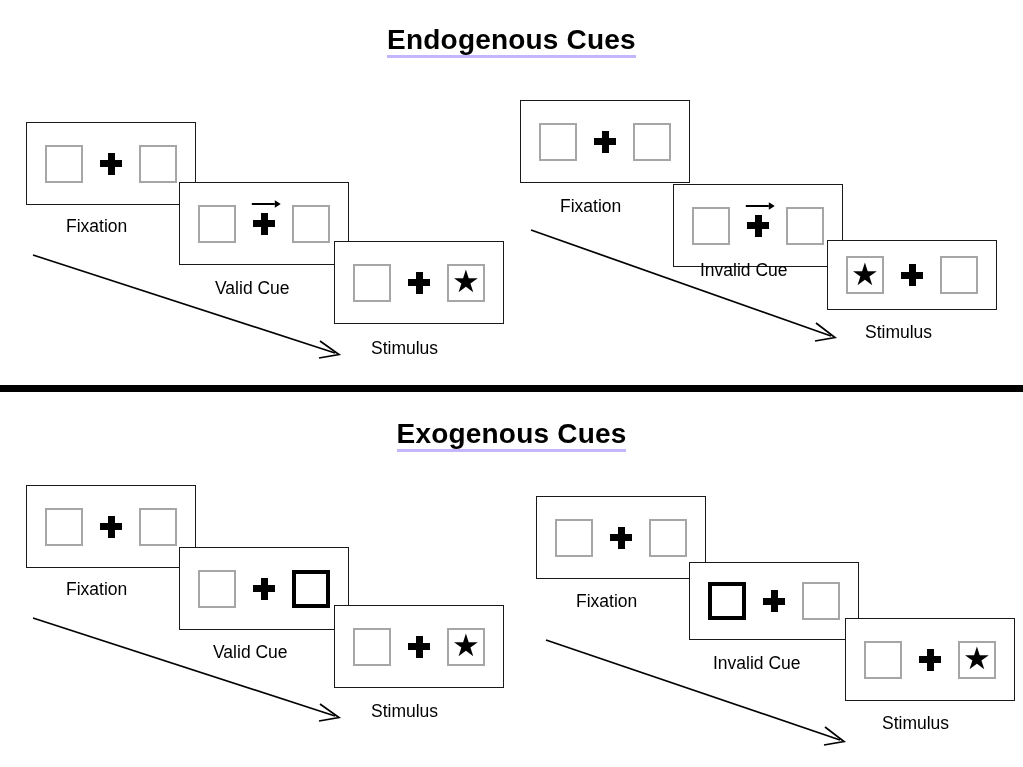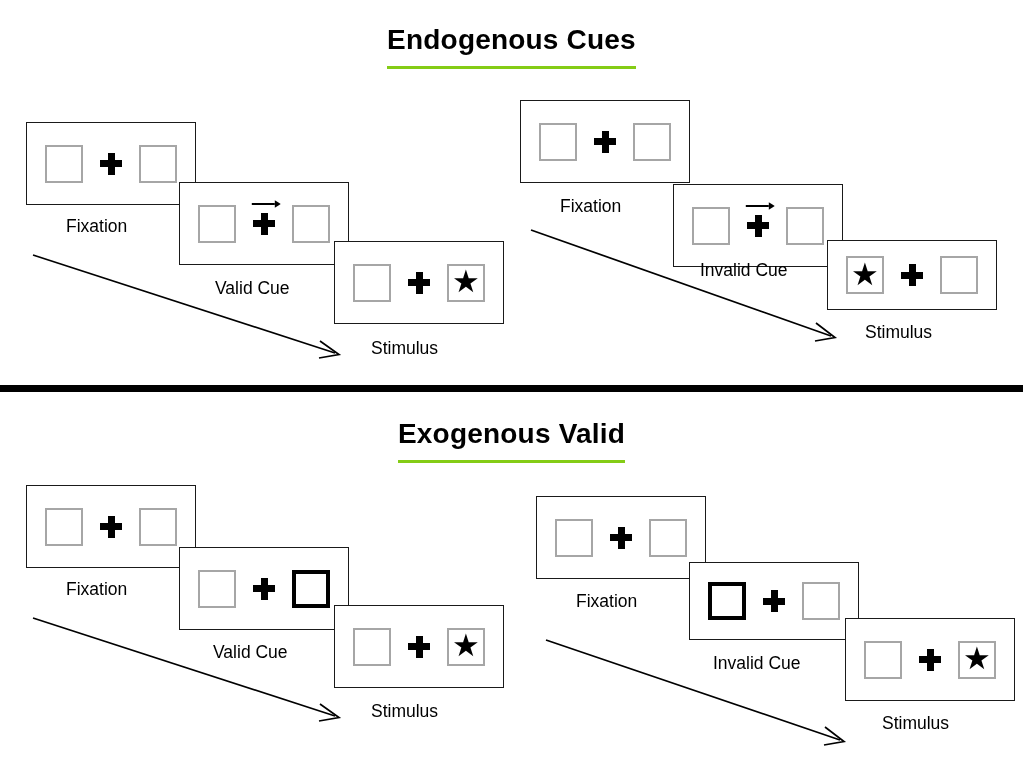--- a/index.html
+++ b/index.html
@@ -7,21 +7,21 @@
   body{
     width:1023px;height:767px;position:relative;overflow:hidden;
     font-family:"Liberation Sans","DejaVu Sans",sans-serif;
     color:#000000;
   }
   .section-title{
     position:absolute;width:100%;left:0;text-align:center;
     font-weight:bold;font-size:28px;letter-spacing:.2px;
   }
   .section-title span{
-    border-bottom:3px solid #84cc16;padding-bottom:11px;
+    border-bottom:3px solid #c4b5fd;padding-bottom:0;
   }
   .divider{
     position:absolute;left:0;width:1023px;height:7px;background:#000;
   }
   
   .panel{
     position:absolute;
     background:#ffffff;
     border:1.6px solid #1a1a1a;
     box-sizing:border-box;
@@ -73,21 +73,21 @@
 </head>
 <body>
 
 <div class="section-title title-endo">
   <span>Endogenous Cues</span>
 </div>
 
 <div class="divider" style="top:385px;"></div>
 
 <div class="section-title title-exo">
-  <span>Exogenous Valid</span>
+  <span>Exogenous Cues</span>
 </div>
 
 <div class="panel" style="left:26px;top:122px;width:170px;height:83px;">
   <div class="panel-inner">
     <div class="stim-row">
       <div class="box"></div>
       <div class="plus-wrap">
         <div class="plus"></div>
       </div>
       <div class="box"></div>

